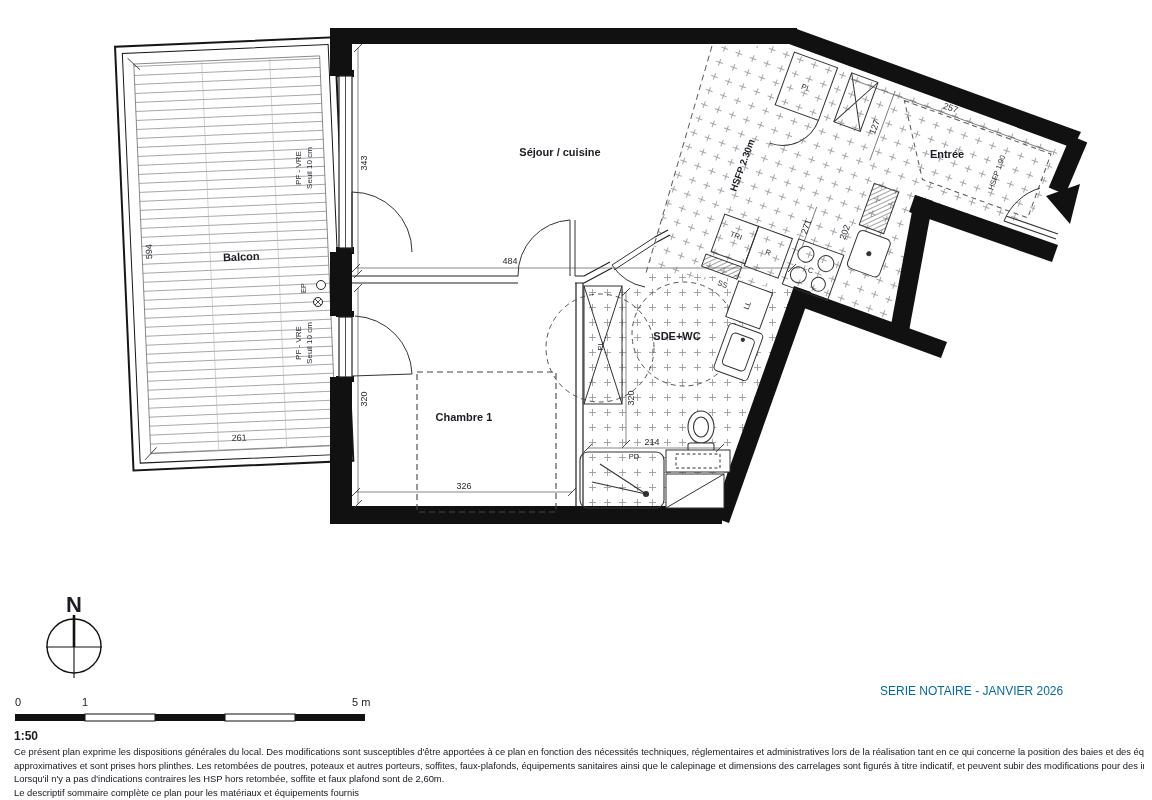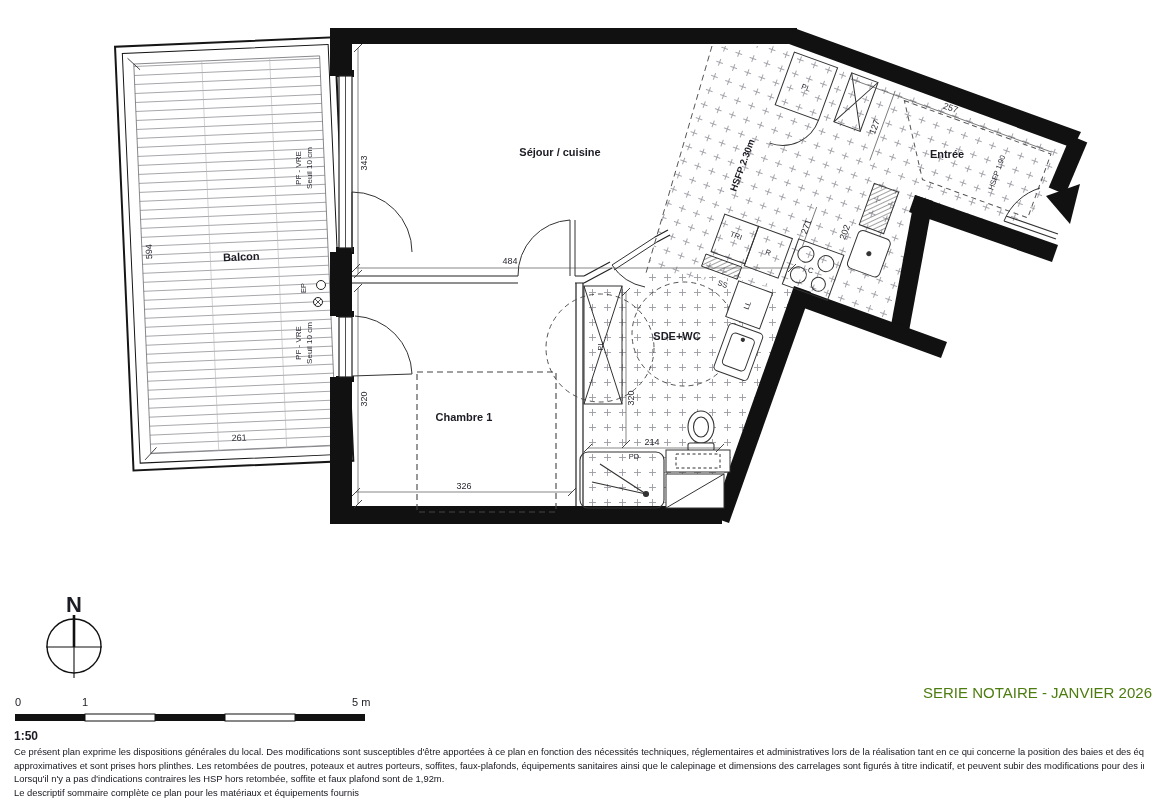--- a/index.html
+++ b/index.html
@@ -7,22 +7,22 @@
         font-family:"Liberation Sans", sans-serif;}
   svg text{font-family:"Liberation Sans", sans-serif;fill:#1c1c24;}
   .room-label{font-size:11px;font-weight:bold;}
   .dim{font-size:9px;fill:#2a2a33;}
   .tiny{font-size:7.5px;fill:#2a2a33;}
   .win{font-size:8px;fill:#2a2a33;}
   .hsfp{font-size:9.5px;font-weight:bold;}
   .legal{position:absolute;left:14px;top:745px;width:1130px;font-size:9.4px;
          line-height:1.45;color:#16161f;}
   .legal div{white-space:nowrap;overflow:hidden;}
-  .title-block{position:absolute;left:880px;top:684px;width:272px;text-align:right;
-         font-size:15px;color:#4d7c0f;}
+  .title-block{position:absolute;left:880px;top:684px;width:272px;text-align:left;
+         font-size:12px;color:#0369a1;}
 </style>
 </head>
 <body>
 
 <div class="page">
 <svg width="1152" height="800" viewBox="0 0 1152 800" xmlns="http://www.w3.org/2000/svg">
   <defs>
     <pattern id="tiles" width="15" height="15" patternUnits="userSpaceOnUse" patternTransform="rotate(20)">
       <path d="M7.5,4 V11 M4,7.5 H11" stroke="#9a9aa2" stroke-width="0.9" fill="none"></path>
     </pattern>
@@ -258,16 +258,16 @@
     <text x="352" y="706" font-size="11">5 m</text>
     <text x="14" y="740" font-size="12" font-weight="bold">1:50</text>
   </g>
 </svg>
 
 
 <div class="title-block">SERIE NOTAIRE - JANVIER 2026</div>
 <div class="legal">
   <div>Ce présent plan exprime les dispositions générales du local. Des modifications sont susceptibles d'être apportées à ce plan en fonction des nécessités techniques, réglementaires et administratives lors de la réalisation tant en ce qui concerne la position des baies et des équipements. Les surfaces sont</div>
   <div>approximatives et sont prises hors plinthes. Les retombées de poutres, poteaux et autres porteurs, soffites, faux-plafonds, équipements sanitaires ainsi que le calepinage et dimensions des carrelages sont figurés à titre indicatif, et peuvent subir des modifications pour des impératifs techniques.</div>
-  <div>Lorsqu'il n'y a pas d'indications contraires les HSP hors retombée, soffite et faux plafond sont de 1,92m.</div>
+  <div>Lorsqu'il n'y a pas d'indications contraires les HSP hors retombée, soffite et faux plafond sont de 2,60m.</div>
   <div>Le descriptif sommaire complète ce plan pour les matériaux et équipements fournis</div>
 </div>
 </div>
 
 </body></html>

